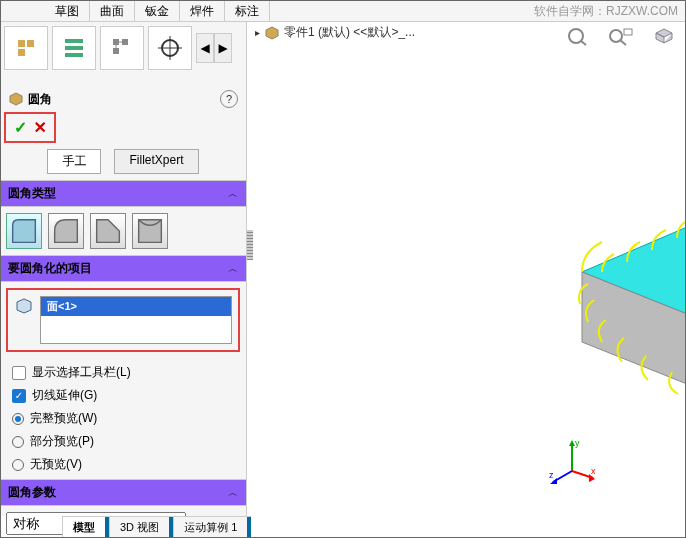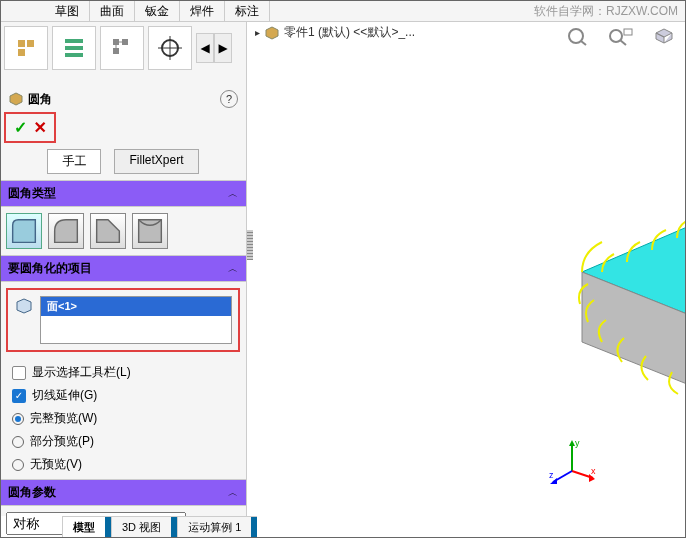--- a/index.html
+++ b/index.html
@@ -62,21 +62,21 @@
 .view-btns { position: absolute; top: 0; right: 4px; display: flex; gap: 8px; }
 .view-btns .vb { width: 36px; height: 28px; display: flex; align-items: center; justify-content: center; cursor: pointer; }
 
 .box3d { position: absolute; top: 120px; left: 285px; width: 370px; height: 290px; }
 .box3d svg { width: 100%; height: 100%; }
 
 .triad { position: absolute; bottom: 30px; left: 300px; width: 50px; height: 50px; }
 .triad svg { width: 100%; height: 100%; }
 
 .bottom-tabs { position: absolute; bottom: 0; left: 62px; display: flex; height: 22px; background: #f5f5f5; border-top: 1px solid #ccc; }
-.bottom-tabs .tab { padding: 3px 10px; border-left: 1px solid #ccc; border-right: 6px solid #0369a1; font-size: 11px; }
+.bottom-tabs .tab { padding: 3px 10px; border-left: 1px solid #ccc; border-right: 4px solid #0369a1; font-size: 11px; }
 .bottom-tabs .tab.active { background: #fff; font-weight: bold; }
 
 .resize-grip { position: absolute; left: 247px; top: 230px; width: 6px; height: 30px; background: repeating-linear-gradient(0deg,#888,#888 1px,#ccc 1px,#ccc 3px); }
 .body-border { border: 1px solid #666; width: 686px; height: 538px; position: absolute; top: 0; left: 0; pointer-events: none; }
 </style>
 </head>
 <body>
 
 <div class="top-tabs">
   <div class="tab active">特征</div>

